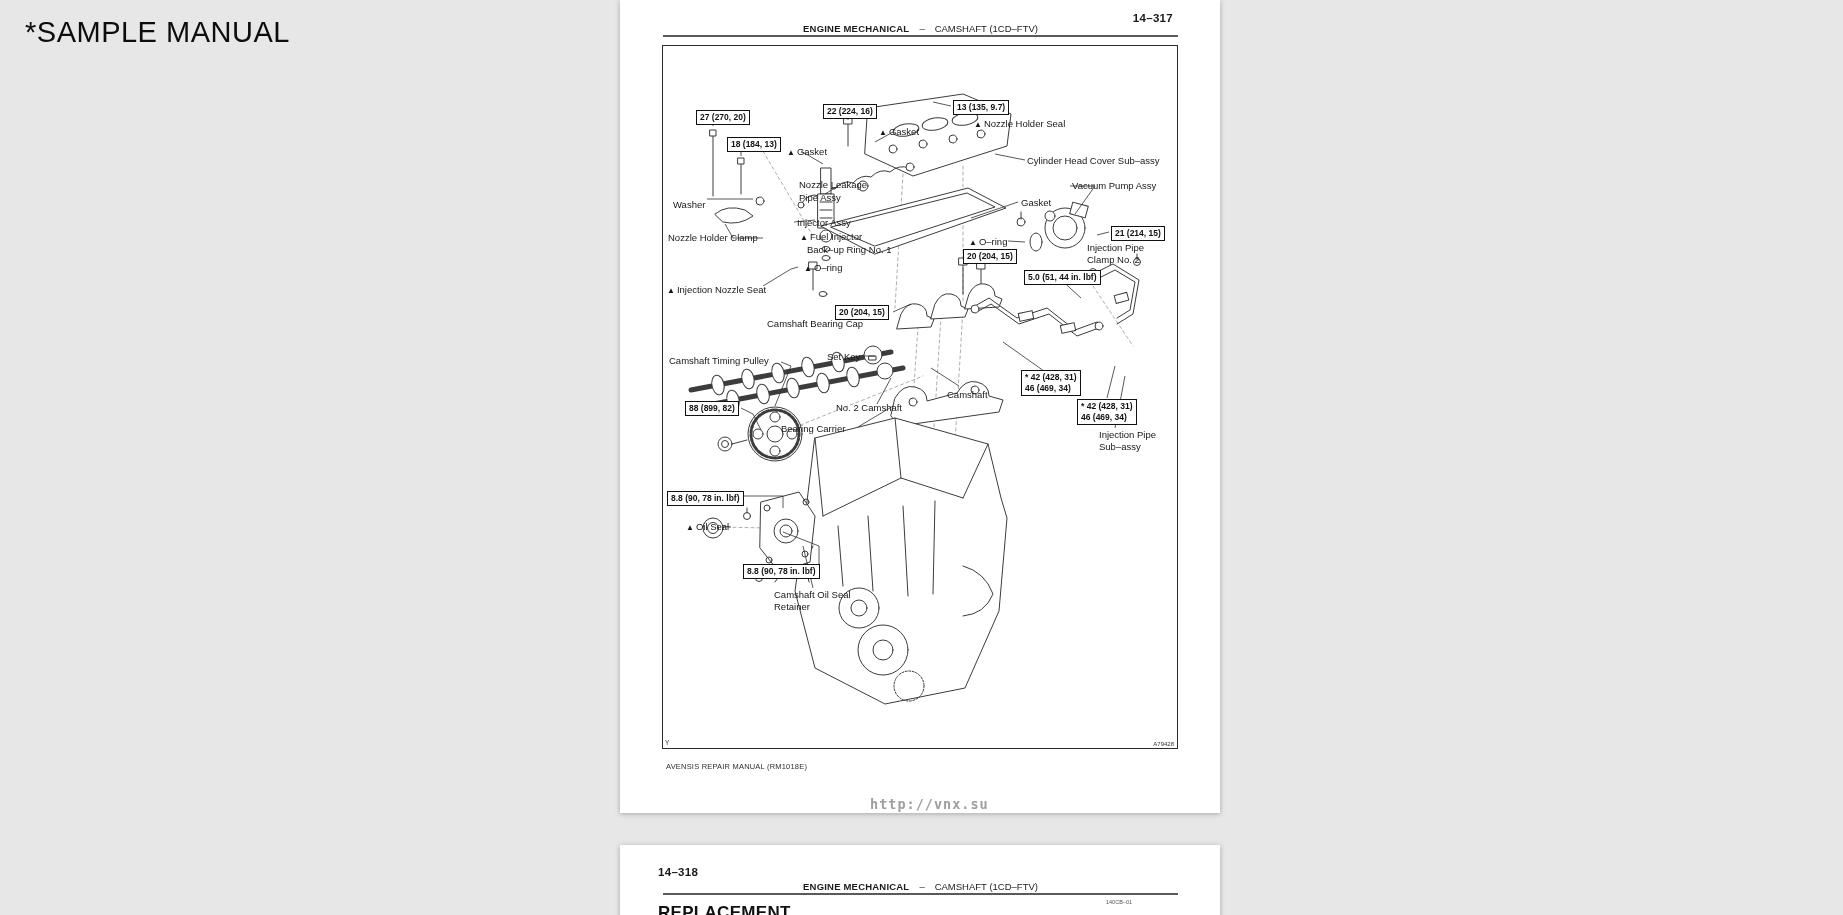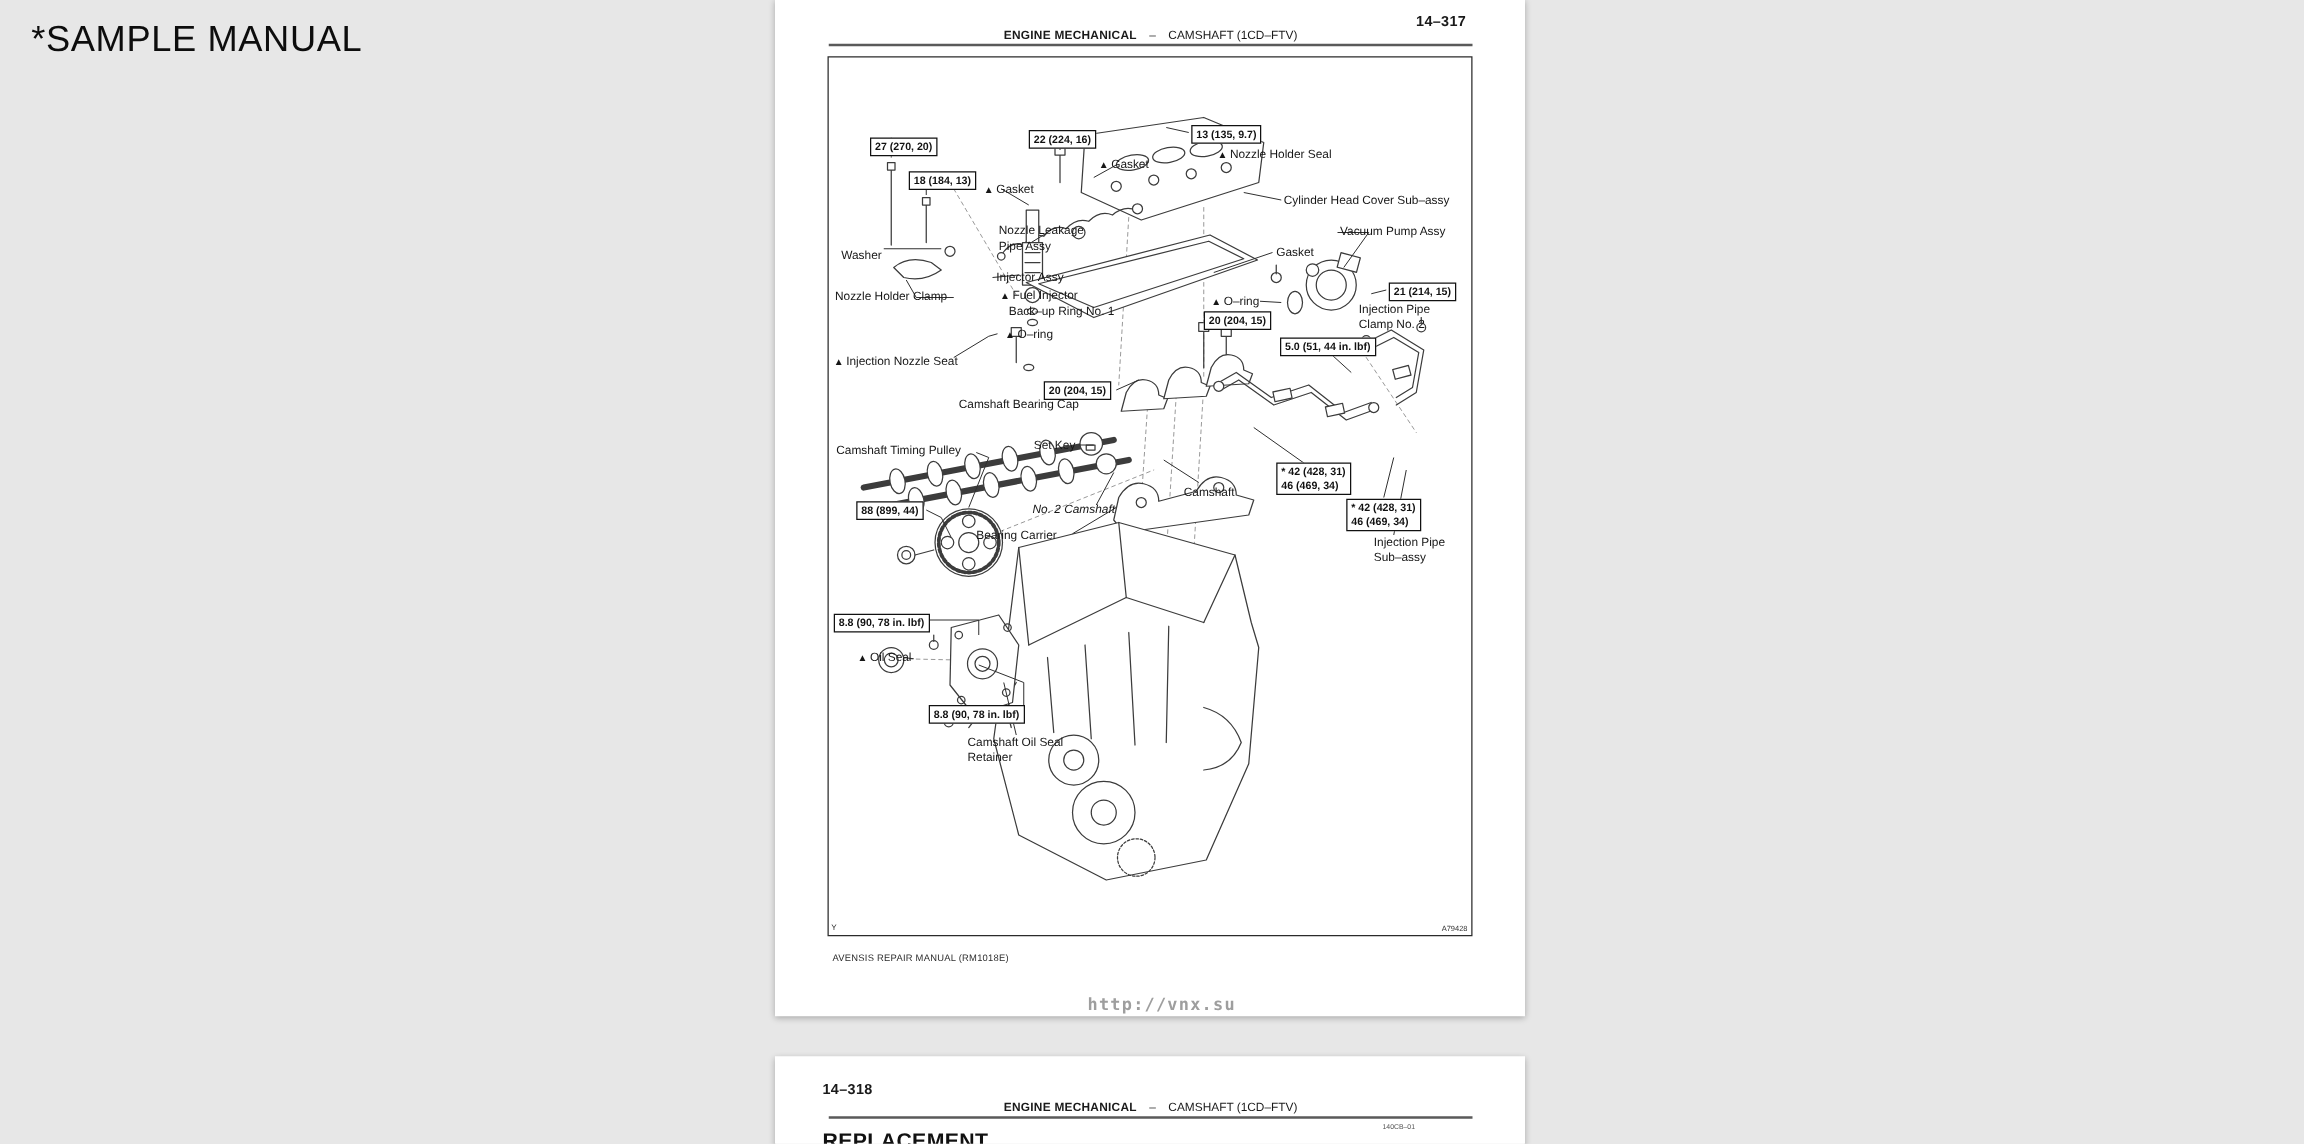--- a/index.html
+++ b/index.html
@@ -281,21 +281,21 @@
     <div class="corner-mark">Y</div>
     <div class="figure-code">A79428</div>
   <div class="torque-box" style="left: 33px; top: 64px;">27 (270, 20)</div>
       <div class="torque-box" style="left: 64px; top: 91px;">18 (184, 13)</div>
       <div class="torque-box" style="left: 160px; top: 58px;">22 (224, 16)</div>
       <div class="torque-box" style="left: 290px; top: 54px;">13 (135, 9.7)</div>
       <div class="torque-box" style="left: 448px; top: 180px;">21 (214, 15)</div>
       <div class="torque-box" style="left: 300px; top: 203px;">20 (204, 15)</div>
       <div class="torque-box" style="left: 172px; top: 259px;">20 (204, 15)</div>
       <div class="torque-box" style="left: 361px; top: 224px;">5.0 (51, 44 in. lbf)</div>
-      <div class="torque-box" style="left: 22px; top: 355px;">88 (899, 44)</div>
+      <div class="torque-box" style="left: 22px; top: 355px;">88 (899, 82)</div>
       <div class="torque-box" style="left: 358px; top: 324px;">* 42 (428, 31)<br>  46 (469, 34)</div>
       <div class="torque-box" style="left: 414px; top: 353px;">* 42 (428, 31)<br>  46 (469, 34)</div>
       <div class="torque-box" style="left: 4px; top: 445px;">8.8 (90, 78 in. lbf)</div>
       <div class="torque-box" style="left: 80px; top: 518px;">8.8 (90, 78 in. lbf)</div>
       <div class="part-label" style="left: 124px; top: 100px;"><span class="tri">▲</span>Gasket</div>
       <div class="part-label" style="left: 216px; top: 80px;"><span class="tri">▲</span>Gasket</div>
       <div class="part-label" style="left: 136px; top: 133px;">Nozzle Leakage</div>
       <div class="part-label" style="left: 136px; top: 146px;">Pipe Assy</div>
       <div class="part-label" style="left: 10px; top: 153px;">Washer</div>
       <div class="part-label" style="left: 134px; top: 171px;">Injector Assy</div>
@@ -307,21 +307,21 @@
       <div class="part-label" style="left: 311px; top: 72px;"><span class="tri">▲</span>Nozzle Holder Seal</div>
       <div class="part-label" style="left: 364px; top: 109px;">Cylinder Head Cover Sub–assy</div>
       <div class="part-label" style="left: 409px; top: 134px;">Vacuum Pump Assy</div>
       <div class="part-label" style="left: 358px; top: 151px;">Gasket</div>
       <div class="part-label" style="left: 306px; top: 190px;"><span class="tri">▲</span>O–ring</div>
       <div class="part-label" style="left: 424px; top: 196px;">Injection Pipe</div>
       <div class="part-label" style="left: 424px; top: 208px;">Clamp No. 2</div>
       <div class="part-label" style="left: 104px; top: 272px;">Camshaft Bearing Cap</div>
       <div class="part-label" style="left: 164px; top: 305px;">Set Key</div>
       <div class="part-label" style="left: 6px; top: 309px;">Camshaft Timing Pulley</div>
-      <div class="part-label" style="left: 163px; top: 356px; font-style: italic;">No. 2 Camshaft</div>
+      <div class="part-label" style="left: 173px; top: 356px;">No. 2 Camshaft</div>
       <div class="part-label" style="left: 284px; top: 343px;">Camshaft</div>
       <div class="part-label" style="left: 118px; top: 377px;">Bearing Carrier</div>
       <div class="part-label" style="left: 436px; top: 383px;">Injection Pipe</div>
       <div class="part-label" style="left: 436px; top: 395px;">Sub–assy</div>
       <div class="part-label" style="left: 23px; top: 475px;"><span class="tri">▲</span>Oil Seal</div>
       <div class="part-label" style="left: 111px; top: 543px;">Camshaft Oil Seal</div>
       <div class="part-label" style="left: 111px; top: 555px;">Retainer</div>
     </div>
 
   <div class="doc-footer">AVENSIS REPAIR MANUAL   (RM1018E)</div>

